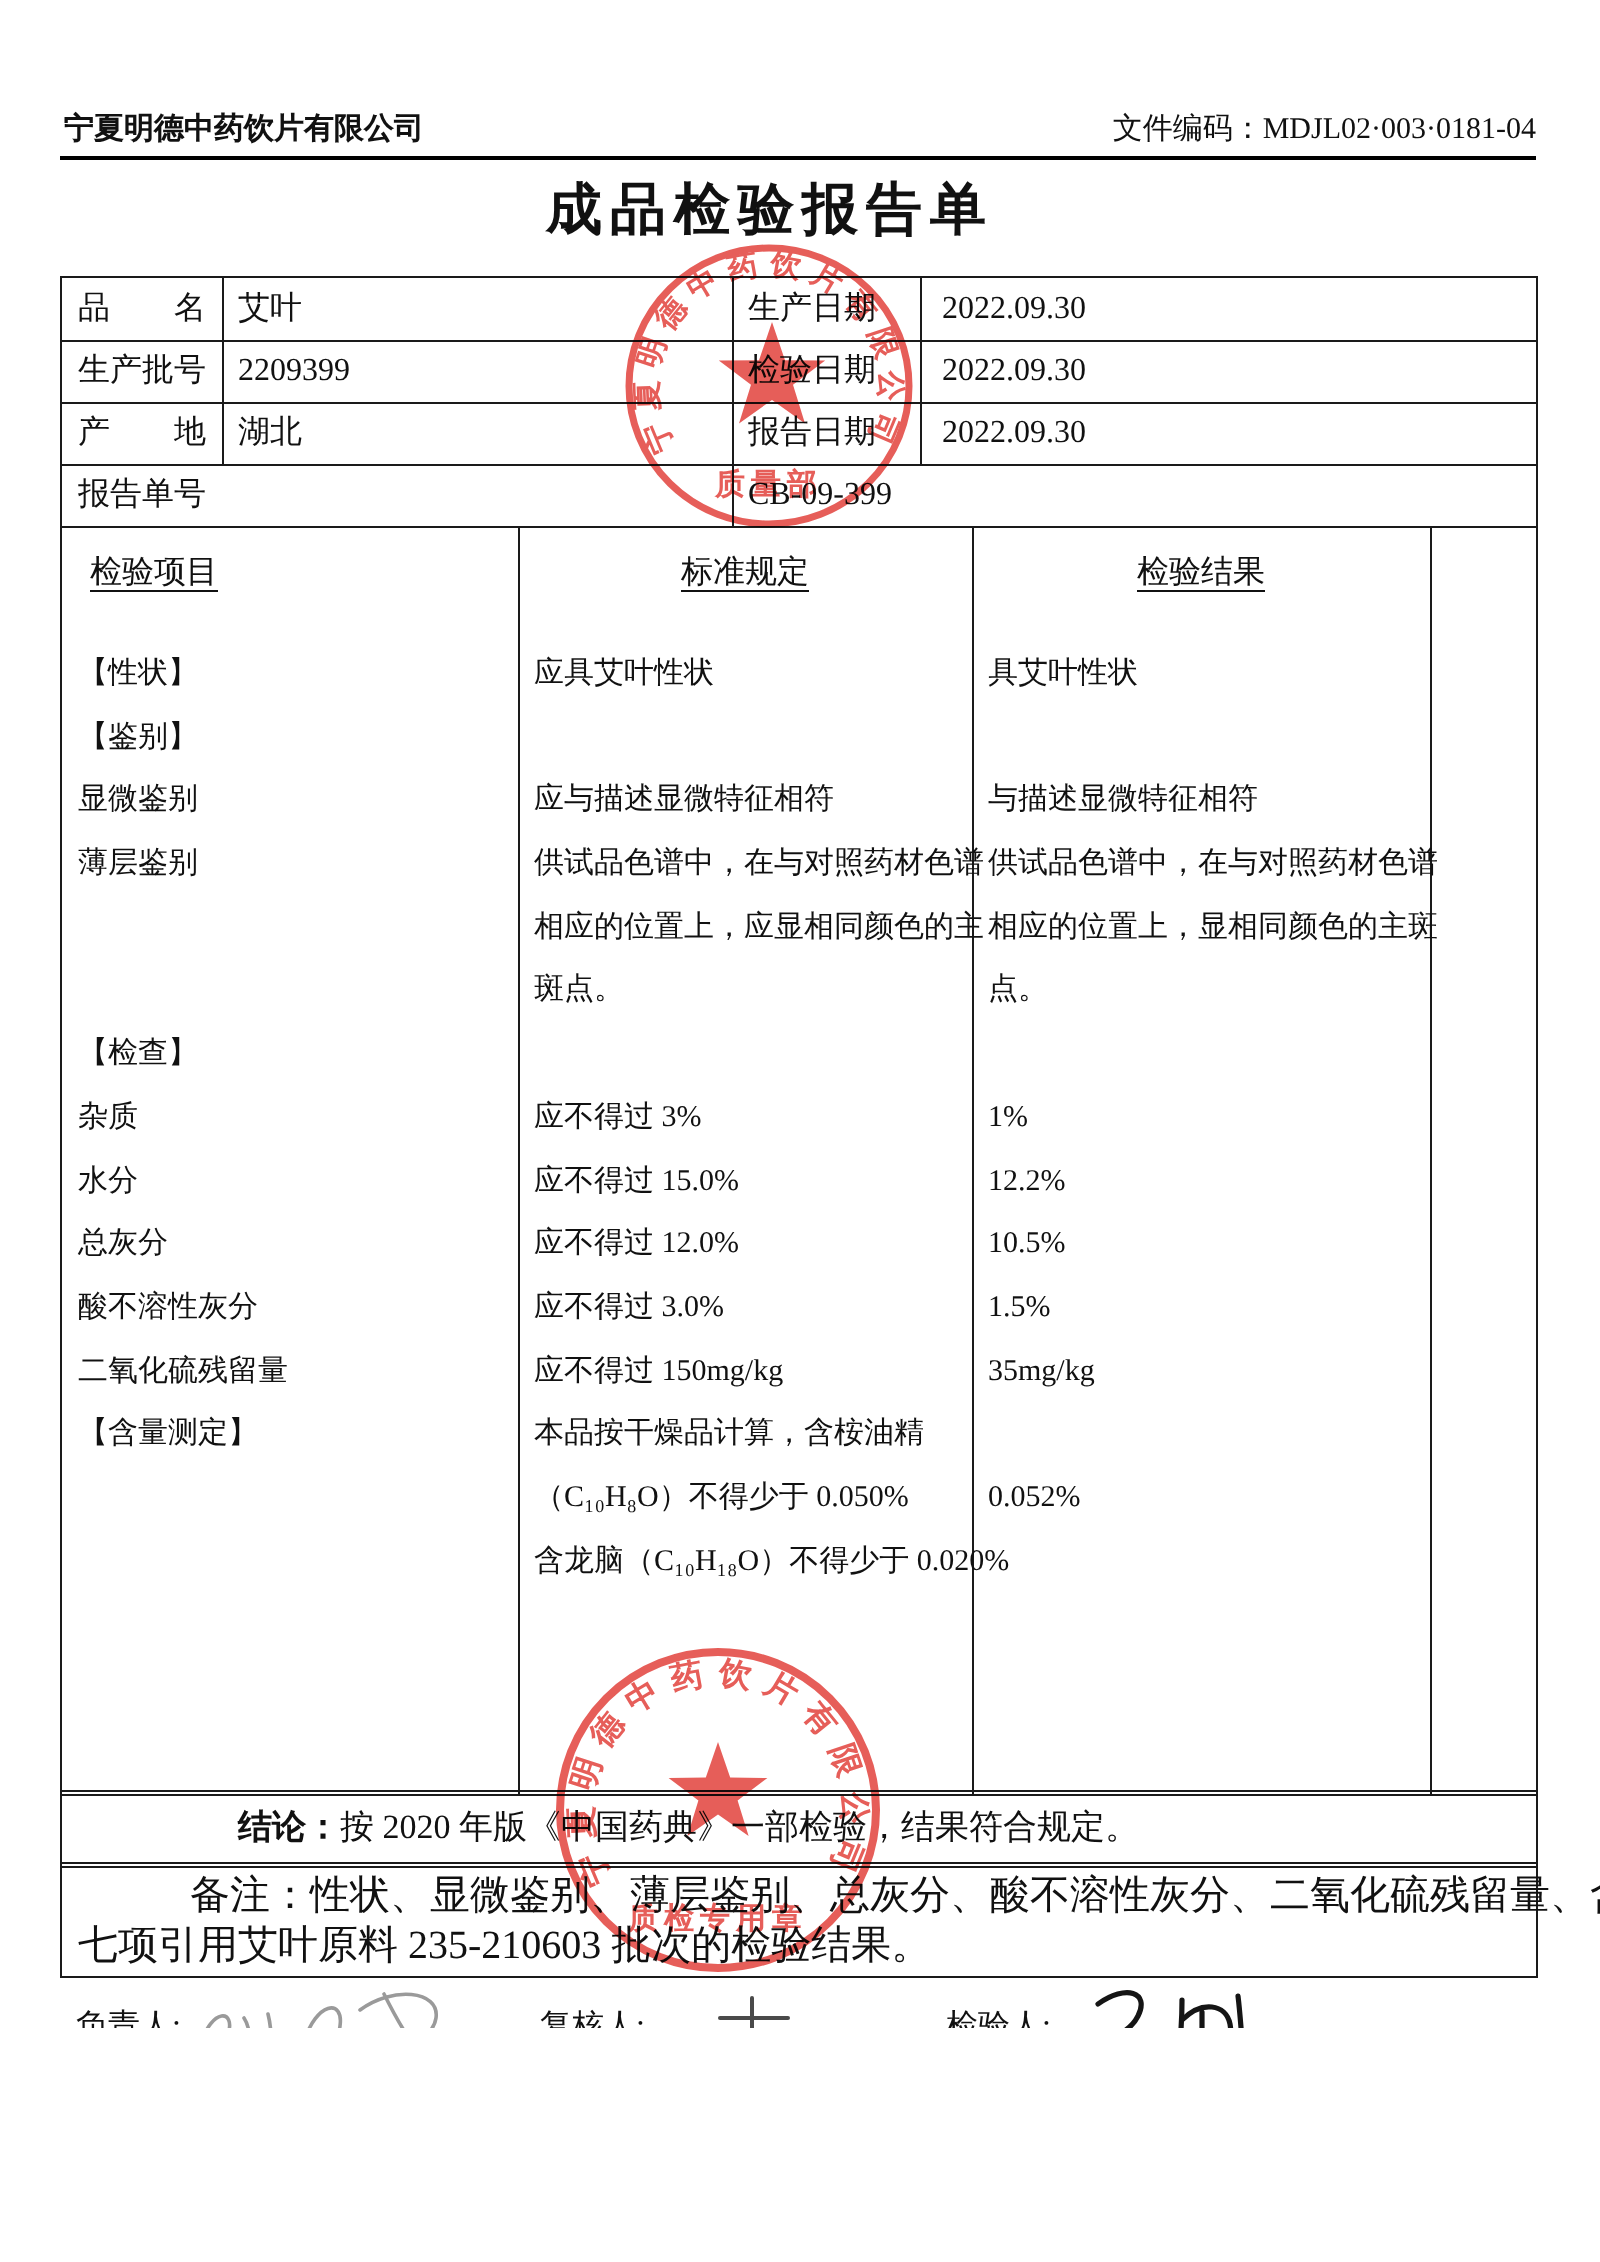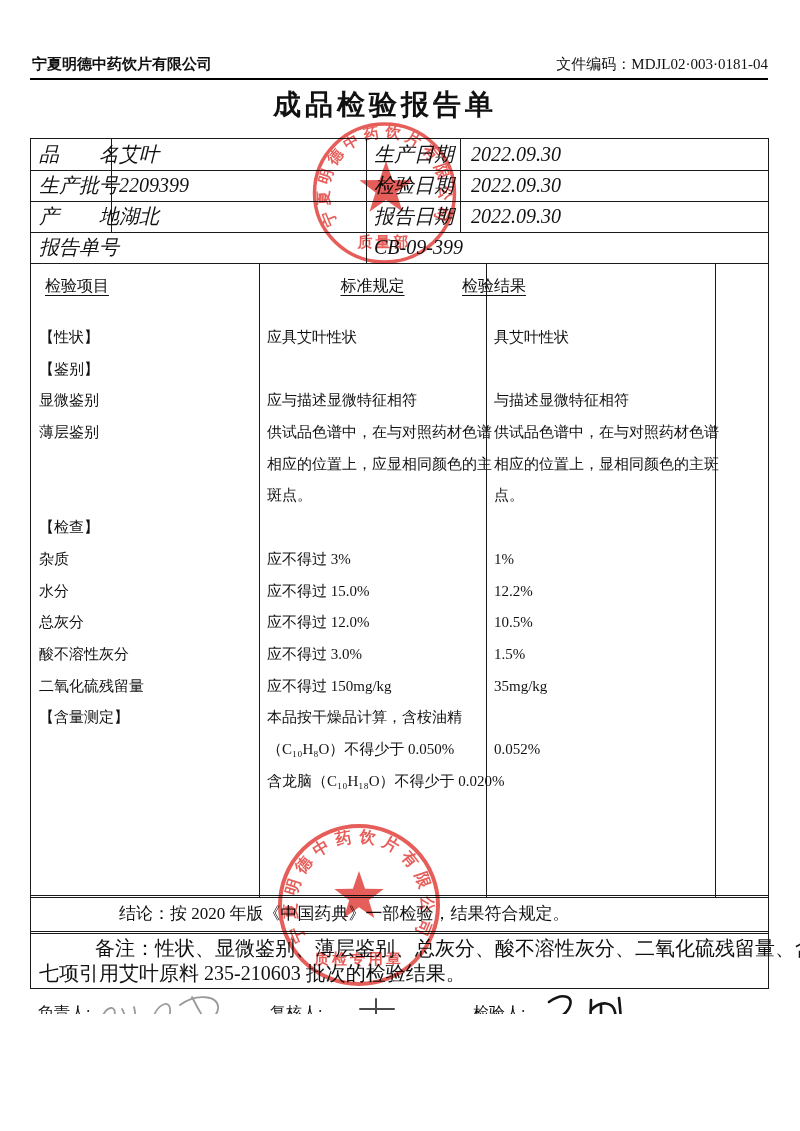--- a/index.html
+++ b/index.html
@@ -10,30 +10,30 @@
   .abs{position:absolute;}
   
   .hdr-company{left:32px;top:55px;font-size:15px;font-weight:bold;}
   .hdr-code{right:32px;top:55px;font-size:15px;font-weight:normal;}
   .hdr-rule{left:30px;top:78px;width:738px;height:2px;background:#000;}
   .title{left:0;top:86px;width:770px;text-align:center;font-size:28px;font-weight:bold;letter-spacing:4px;}
   
   .info-table{left:30px;top:138px;width:737px;height:124px;border:1px solid #1a1a1a;}
   .line-h{position:absolute;left:0;width:100%;height:1px;background:#1a1a1a;}
   .line-v{position:absolute;top:0;width:1px;background:#1a1a1a;}
-  .cell{position:absolute;height:31px;line-height:31px;font-size:20px;white-space:nowrap;font-style:italic;}
+  .cell{position:absolute;height:31px;line-height:31px;font-size:16px;white-space:nowrap;}
   
   .main-table{left:30px;top:263px;width:737px;height:633px;border:1px solid #1a1a1a;}
   .mt-head{position:absolute;top:12px;font-size:16px;text-decoration:underline;text-underline-offset:4px;white-space:nowrap;}
   .mt-col{position:absolute;top:58px;}
   .bline{height:31.7px;line-height:31.7px;font-size:15px;white-space:nowrap;}
   
   .conclusion-box{left:30px;top:895px;width:737px;height:37px;border:1px solid #1a1a1a;}
   .conclusion-text{position:absolute;left:88px;top:0;line-height:36px;font-size:17px;white-space:nowrap;}
-  .bold{font-weight:normal;}
+  .bold{font-weight:bold;}
   .notes-box{left:30px;top:931px;width:737px;height:56px;border:1px solid #1a1a1a;}
   .note-line{position:absolute;font-size:20px;line-height:25px;white-space:nowrap;}
   .note1{left:64px;top:4px;}
   .note2{left:8px;top:29px;}
   
   .sig-label{position:absolute;top:1003px;font-size:16px;text-align:right;}
   
   .stamp{position:absolute;mix-blend-mode:multiply;opacity:0.85;}
 </style>
 </head>
@@ -74,21 +74,21 @@
     <div class="cell" style="left:343px;top:93px">CB-09-399</div>
   </div>
 
   <div class="abs main-table">
     <div class="line-v" style="left:228px;height:633px"></div>
     <div class="line-v" style="left:455px;height:633px"></div>
     <div class="line-v" style="left:684px;height:633px"></div>
 
     <div class="mt-head" style="left:14px">检验项目</div>
     <div class="mt-head" style="left:228px;width:227px;text-align:center">标准规定</div>
-    <div class="mt-head" style="left:431px;width:229px;">检验结果</div>
+    <div class="mt-head" style="left:455px;width:229px;text-align:center">检验结果</div>
 
     <div class="mt-col" style="left:8px;width:218px">
         <div class="bline">【性状】</div>
         <div class="bline">【鉴别】</div>
         <div class="bline">显微鉴别</div>
         <div class="bline">薄层鉴别</div>
         <div class="bline"></div>
         <div class="bline"></div>
         <div class="bline">【检查】</div>
         <div class="bline">杂质</div>

